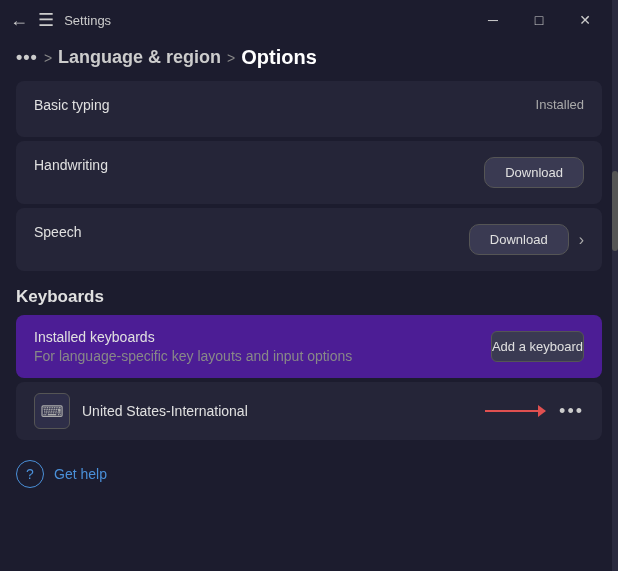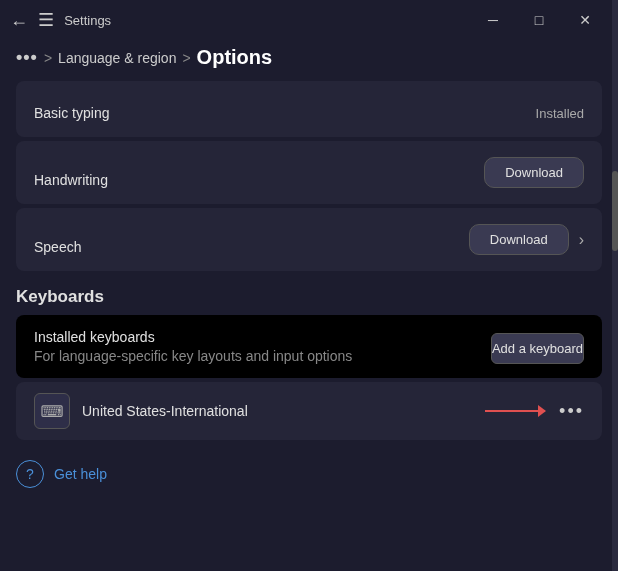--- a/index.html
+++ b/index.html
@@ -64,22 +64,23 @@
       font-size: 18px;
       color: #ccc;
       font-weight: bold;
       letter-spacing: 1px;
     }
     .breadcrumb-sep {
       color: #888;
       font-size: 14px;
     }
     .breadcrumb-normal {
-      font-size: 14px;
-      color: #ccc;
+      font-size: 18px;
+      color: #ccc;
+      font-weight: bold;
     }
     .breadcrumb-active {
       font-size: 20px;
       font-weight: 700;
       color: #fff;
     }
 
     
     .scrollbar {
       position: absolute;
@@ -104,21 +105,21 @@
       padding: 0 16px;
     }
 
     
     .setting-row {
       background: #252538;
       border-radius: 8px;
       padding: 16px 18px;
       margin-bottom: 4px;
       display: flex;
-      align-items: flex-end;
+      align-items: flex-start;
       justify-content: space-between;
       min-height: 56px;
     }
     .setting-row.speech {
       
     }
     .setting-label {
       font-size: 14px;
       color: #e0e0e0;
     }
@@ -150,26 +151,26 @@
     
     .section-header {
       font-size: 17px;
       font-weight: 600;
       color: #e0e0e0;
       margin: 16px 0 8px 0;
     }
 
     
     .keyboard-row {
-      background: #000000;
+      background: #4c1d95;
       border-radius: 8px;
       padding: 14px 18px;
       margin-bottom: 4px;
       display: flex;
-      align-items: flex-end;
+      align-items: center;
       justify-content: space-between;
       min-height: 62px;
     }
     .keyboard-row-text {
       display: flex;
       flex-direction: column;
       gap: 3px;
     }
     .keyboard-row-title {
       font-size: 14px;

